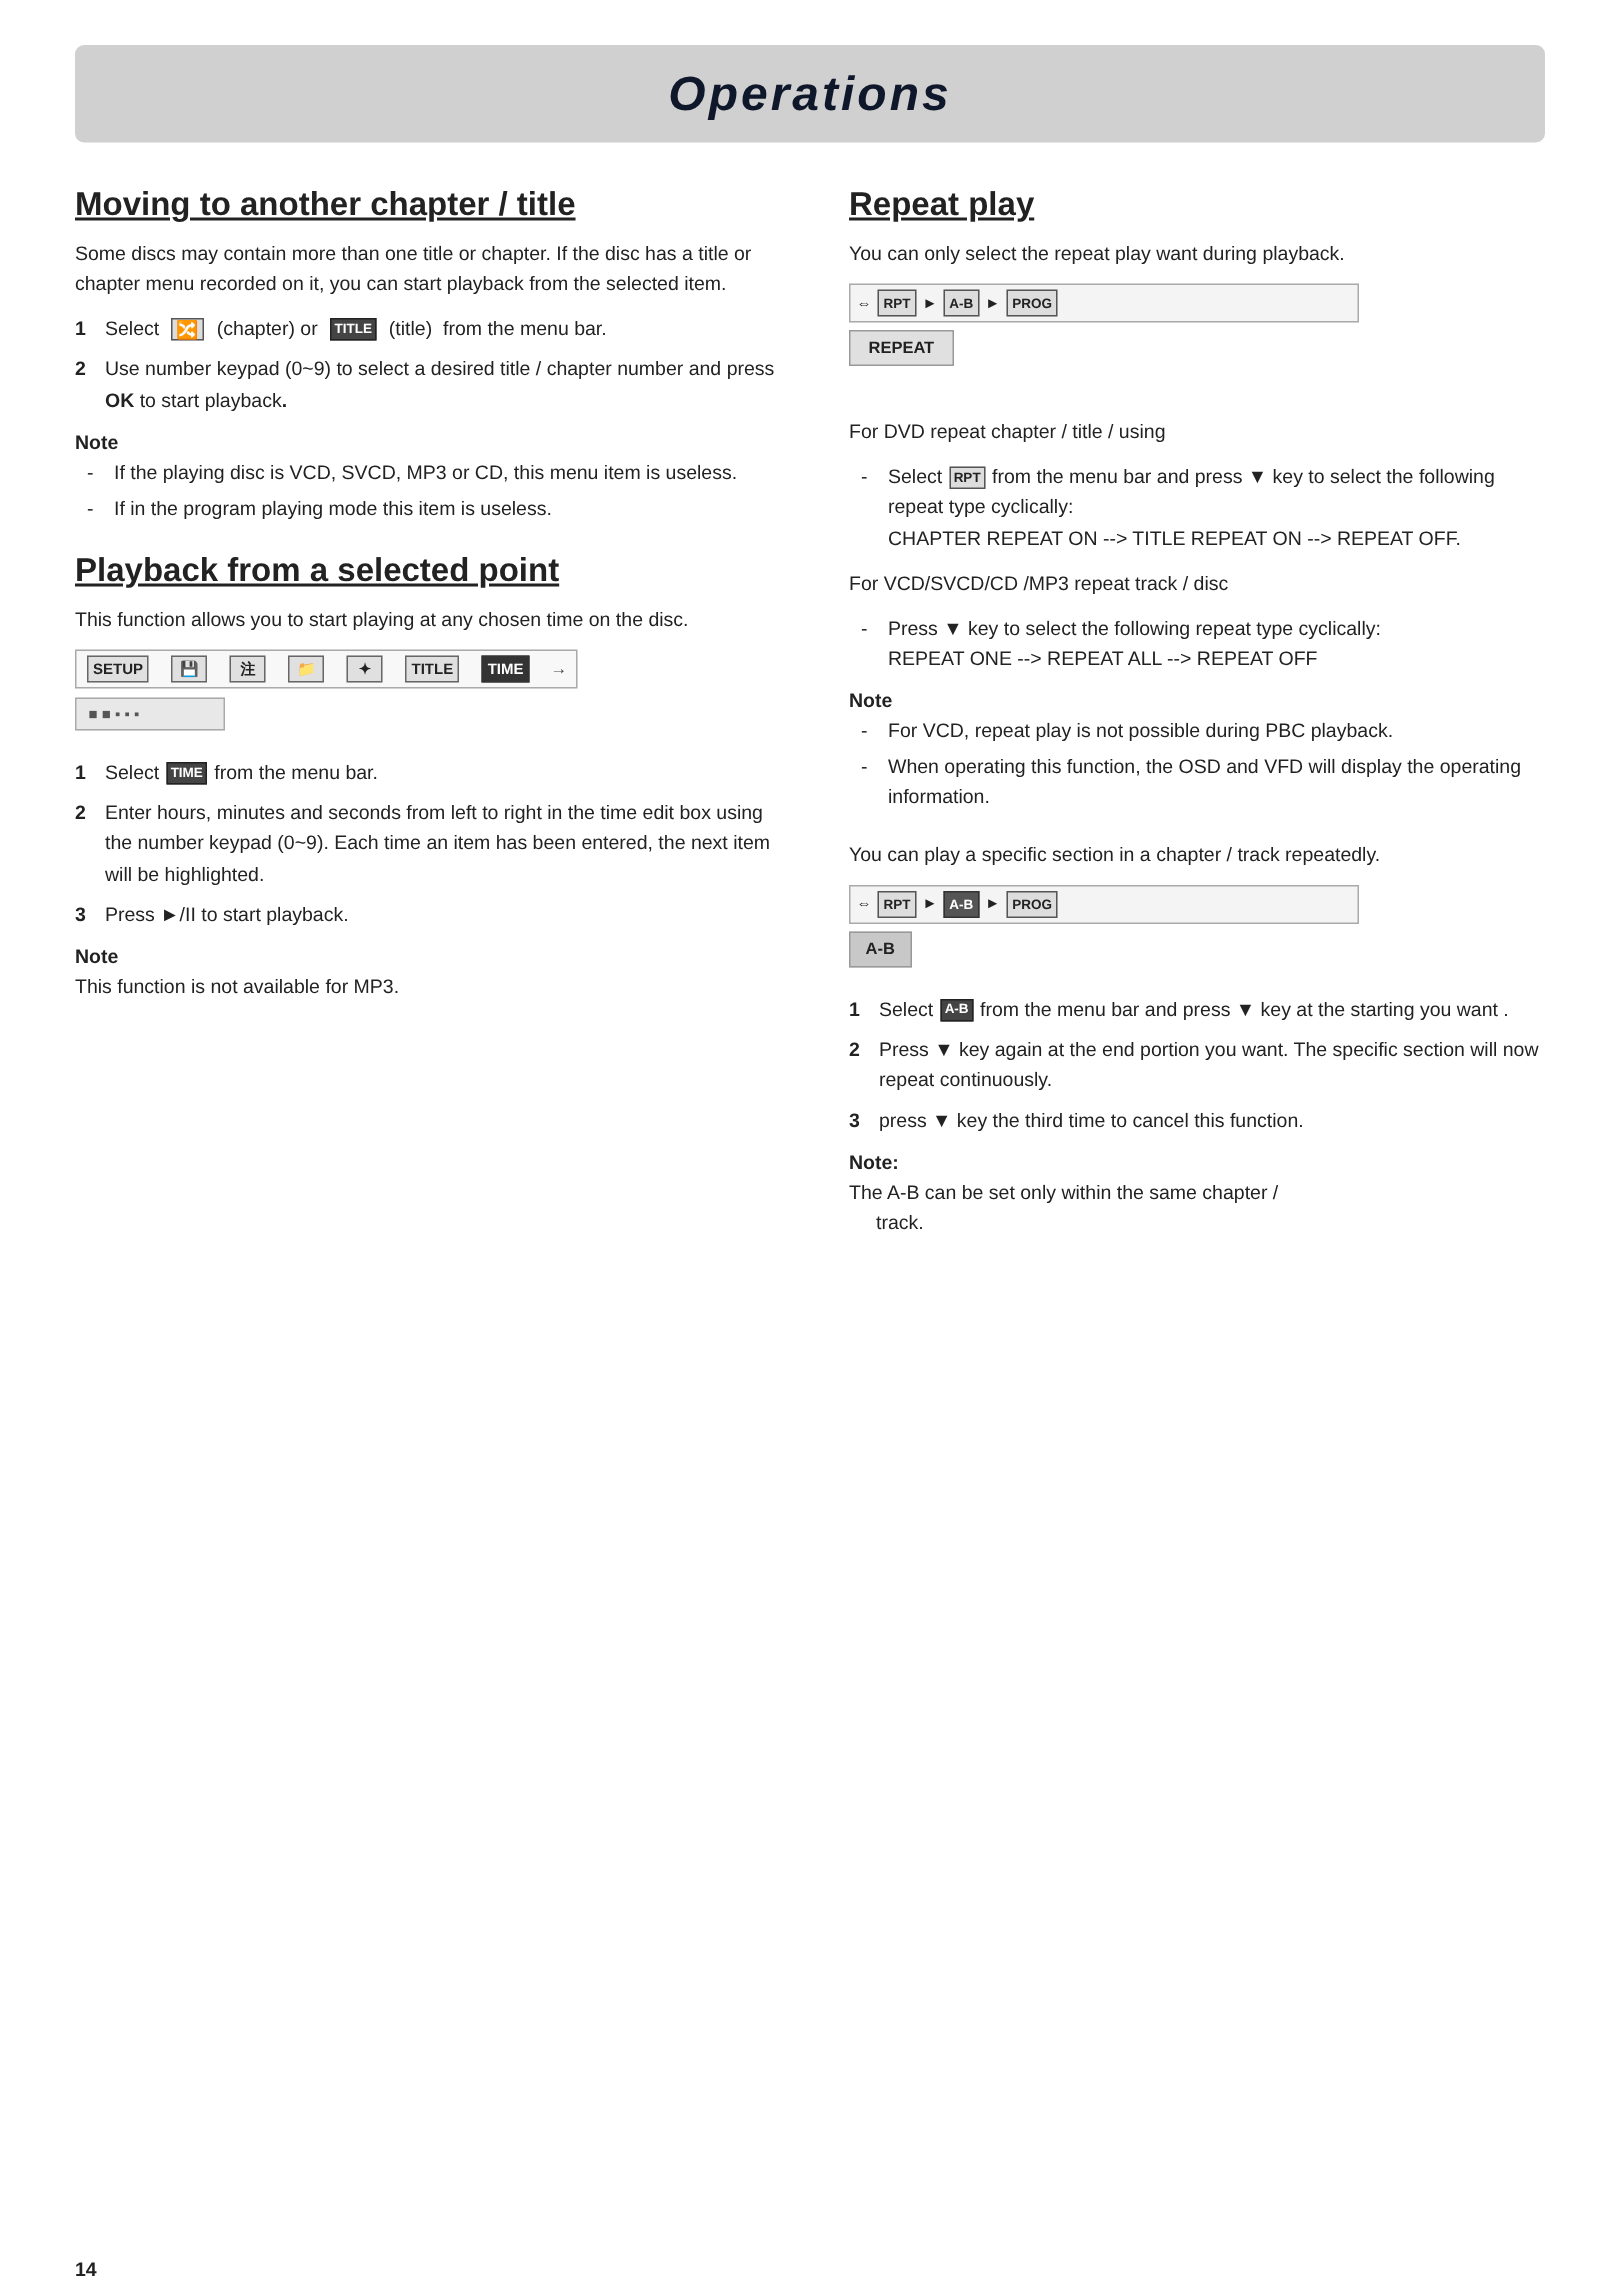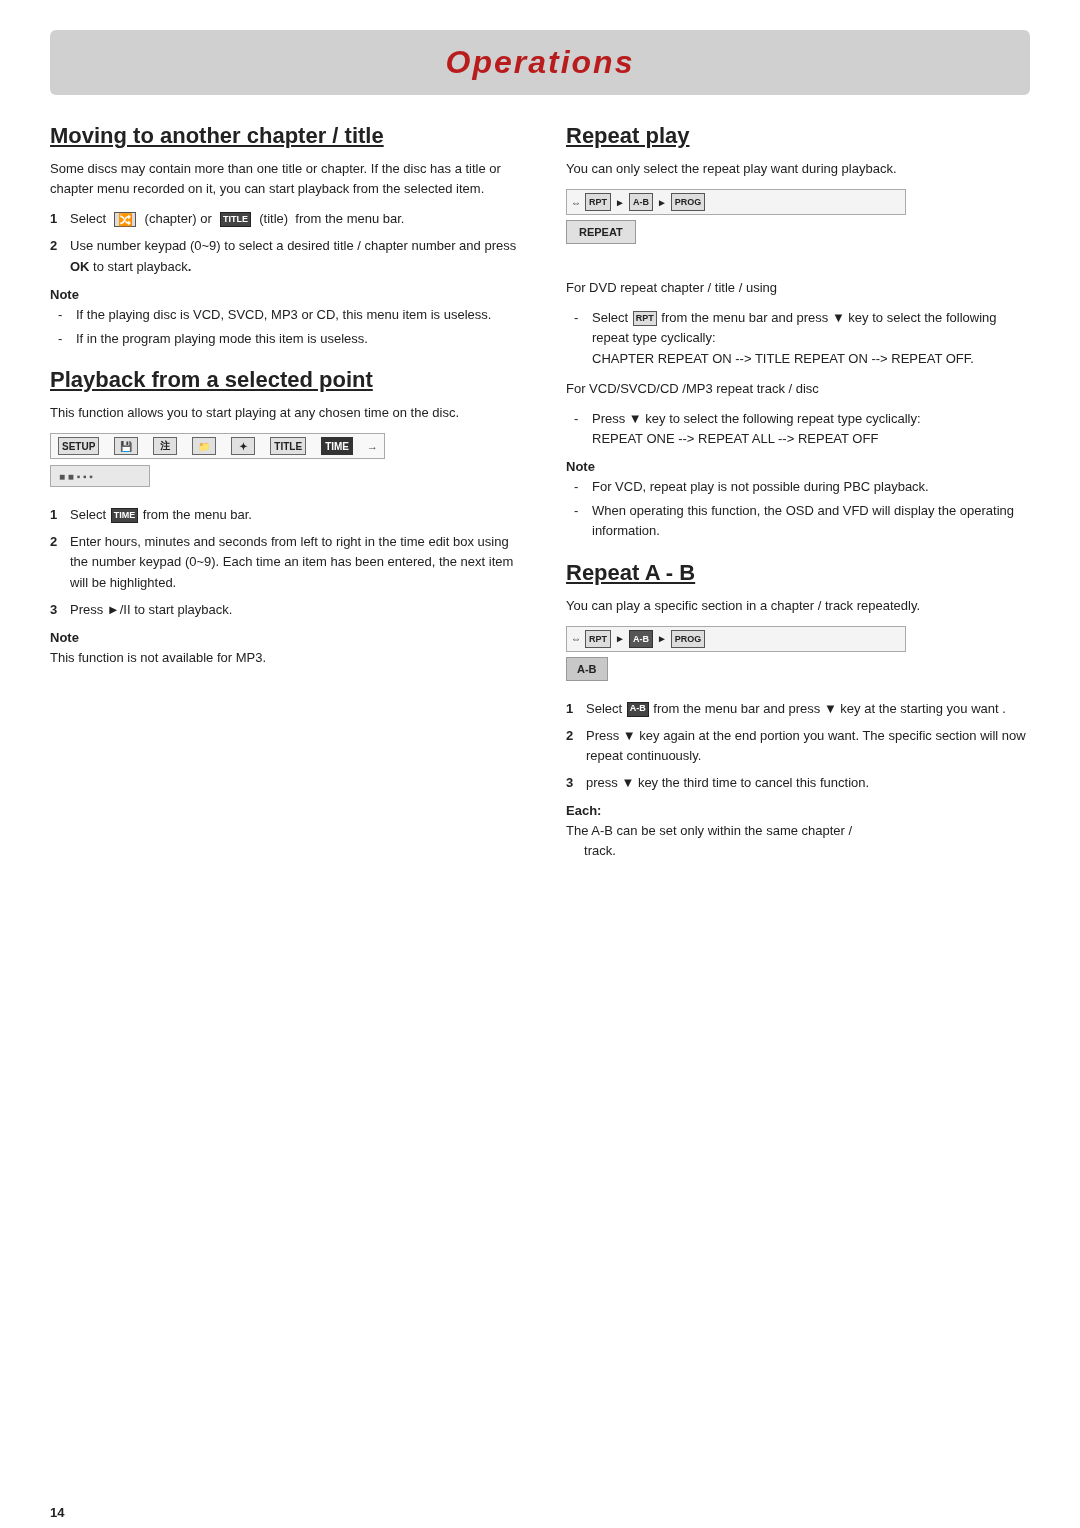--- a/index.html
+++ b/index.html
@@ -24,21 +24,21 @@
       border-radius: 6px;
       text-align: center;
       padding: 14px 20px;
       margin-bottom: 28px;
     }
     .page-header h1 {
       font-size: 32px;
       font-weight: 900;
       font-style: italic;
       letter-spacing: 2px;
-      color: #b91c1c;
+      color: #0f172a;
       font-family: Arial Black, Arial, sans-serif;
     }
     
     .columns {
       display: flex;
       gap: 36px;
       align-items: flex-start;
     }
     .col-left {
       flex: 0 0 480px;
@@ -371,21 +371,20 @@
               <span>For VCD, repeat play is not possible during PBC playback.</span>
             </li>
           <li>
               <span class="dash">-</span>
               <span>When operating this function, the OSD and VFD will display the operating information.</span>
             </li>
         </ul>
       </div>
 
       <div class="section-divider">
-        <div class="section-title">Repeat A - B</div>
         <p class="section-body">You can play a specific section in a chapter / track repeatedly.</p>
 
         <div class="rpt-bar-wrap">
           <div class="rpt-outer">
             <span class="rpt-arrow-left">⇔</span>
             <span class="rpt-label">RPT</span>
             <span style="font-size:10px;margin:0 2px;">►</span>
             <span class="rpt-label" style="background:#555;color:#fff;border-color:#333;">A-B</span>
             <span style="font-size:10px;margin:0 2px;">►</span>
             <span class="rpt-label">PROG</span>
@@ -402,21 +401,21 @@
           <li>
             <span class="num">2</span>
             <span>Press ▼  key again at the end portion you want. The specific section will now repeat continuously.</span>
           </li>
           <li>
             <span class="num">3</span>
             <span>press ▼  key the third time to cancel this function.</span>
           </li>
         </ol>
 
-        <div class="note-label">Each:</div>
+        <div class="note-label">Note:</div>
         <div class="note-content">The A-B can be set only within the same chapter /<br>&nbsp;&nbsp;&nbsp;&nbsp;&nbsp;track.</div>
       </div>
 
     </div>
 
   </div>
 
   <div class="page-number">14</div>
 
 </div>

